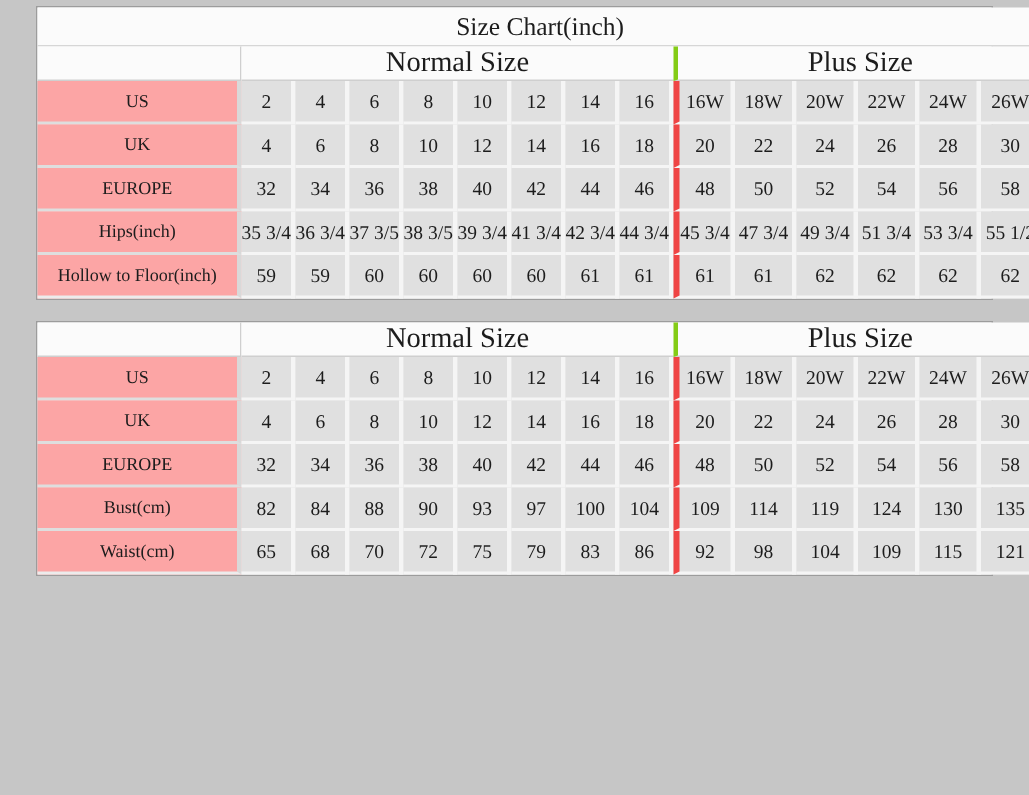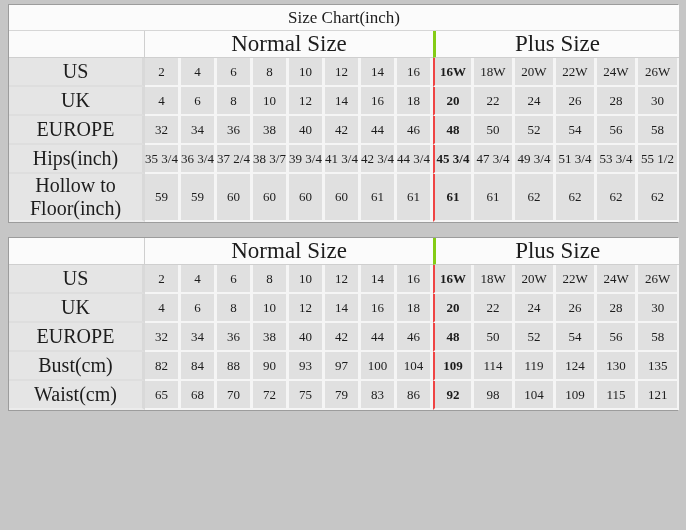--- a/index.html
+++ b/index.html
@@ -3,21 +3,21 @@
 <meta charset="utf-8">
 <style>
   * { box-sizing: border-box; margin: 0; padding: 0; }
   html, body {
     width: 686px; height: 530px;
     background: #c6c6c6;
     font-family: "Liberation Serif", "DejaVu Serif", serif;
     color: #1c1c1c;
     overflow: hidden;
   }
-  .page { padding: 4px 8px; display: flex; flex-direction: column; gap: 14px; }
+  .page { padding: 4px 24px; display: flex; flex-direction: column; gap: 14px; }
   .chart-wrap { background: #fbfbfb; border: 1px solid #9c9c9c; }
   table.size-table {
     border-collapse: separate; border-spacing: 0;
     table-layout: fixed; width: 100%;
   }
   col.col-label { width: 136px; }
   col.col-n { width: 36px; }
   col.col-p { width: 41px; }
   th { font-weight: normal; }
   .title-cell {
@@ -25,39 +25,39 @@
     font-size: 17px; height: 26px;
     border-bottom: 1px solid #d6d6d6;
   }
   .corner-cell {
     background: #fbfbfb; height: 23px;
     border-right: 1px solid #cfcfcf;
     border-bottom: 1px solid #cfcfcf;
   }
   .group-cell {
     background: #fbfbfb; text-align: center;
-    font-size: 23px; height: 23px;
+    font-size: 19px; height: 23px;
     border-bottom: 1px solid #cfcfcf;
   }
   .group-plus { border-left: 3px solid #84cc16; }
   th.label-cell {
-    background: #e5e5e5; text-align: center;
-    font-size: 20px; height: 29px;
+    background: #fca5a5; text-align: center;
+    font-size: 12px; height: 29px;
     border-right: 3px solid #d9d9d9;
     border-bottom: 2px solid #dedede;
   }
   tbody tr:last-child th.label-cell { border-bottom: 2px solid #ececec; }
   td.data-cell {
     background: #e0e0e0; text-align: center;
     font-size: 13px; height: 29px;
     border-right: 3px solid #f5f5f5;
     border-bottom: 2px solid #f5f5f5;
     white-space: nowrap; overflow: hidden;
   }
-  td.data-cell.first-plus { border-left: 2px solid #ef4444; font-weight: bold; }
+  td.data-cell.first-plus { border-left: 4px solid #ef4444; }
   td.data-cell:last-child { border-right: 2px solid #f5f5f5; }
 </style>
 </head>
 <body>
 
 <div class="page">
 
   <div class="chart-wrap">
     <table class="size-table">
       <colgroup>
@@ -136,22 +136,22 @@
             <td class="data-cell">50</td>
             <td class="data-cell">52</td>
             <td class="data-cell">54</td>
             <td class="data-cell">56</td>
             <td class="data-cell">58</td>
           </tr>
           <tr>
             <th class="label-cell">Hips(inch)</th>
             <td class="data-cell">35 3/4</td>
             <td class="data-cell">36 3/4</td>
-            <td class="data-cell">37 2/4</td>
-            <td class="data-cell">38 3/7</td>
+            <td class="data-cell">37 3/5</td>
+            <td class="data-cell">38 3/5</td>
             <td class="data-cell">39 3/4</td>
             <td class="data-cell">41 3/4</td>
             <td class="data-cell">42 3/4</td>
             <td class="data-cell">44 3/4</td>
             <td class="data-cell first-plus">45 3/4</td>
             <td class="data-cell">47 3/4</td>
             <td class="data-cell">49 3/4</td>
             <td class="data-cell">51 3/4</td>
             <td class="data-cell">53 3/4</td>
             <td class="data-cell">55 1/2</td>

